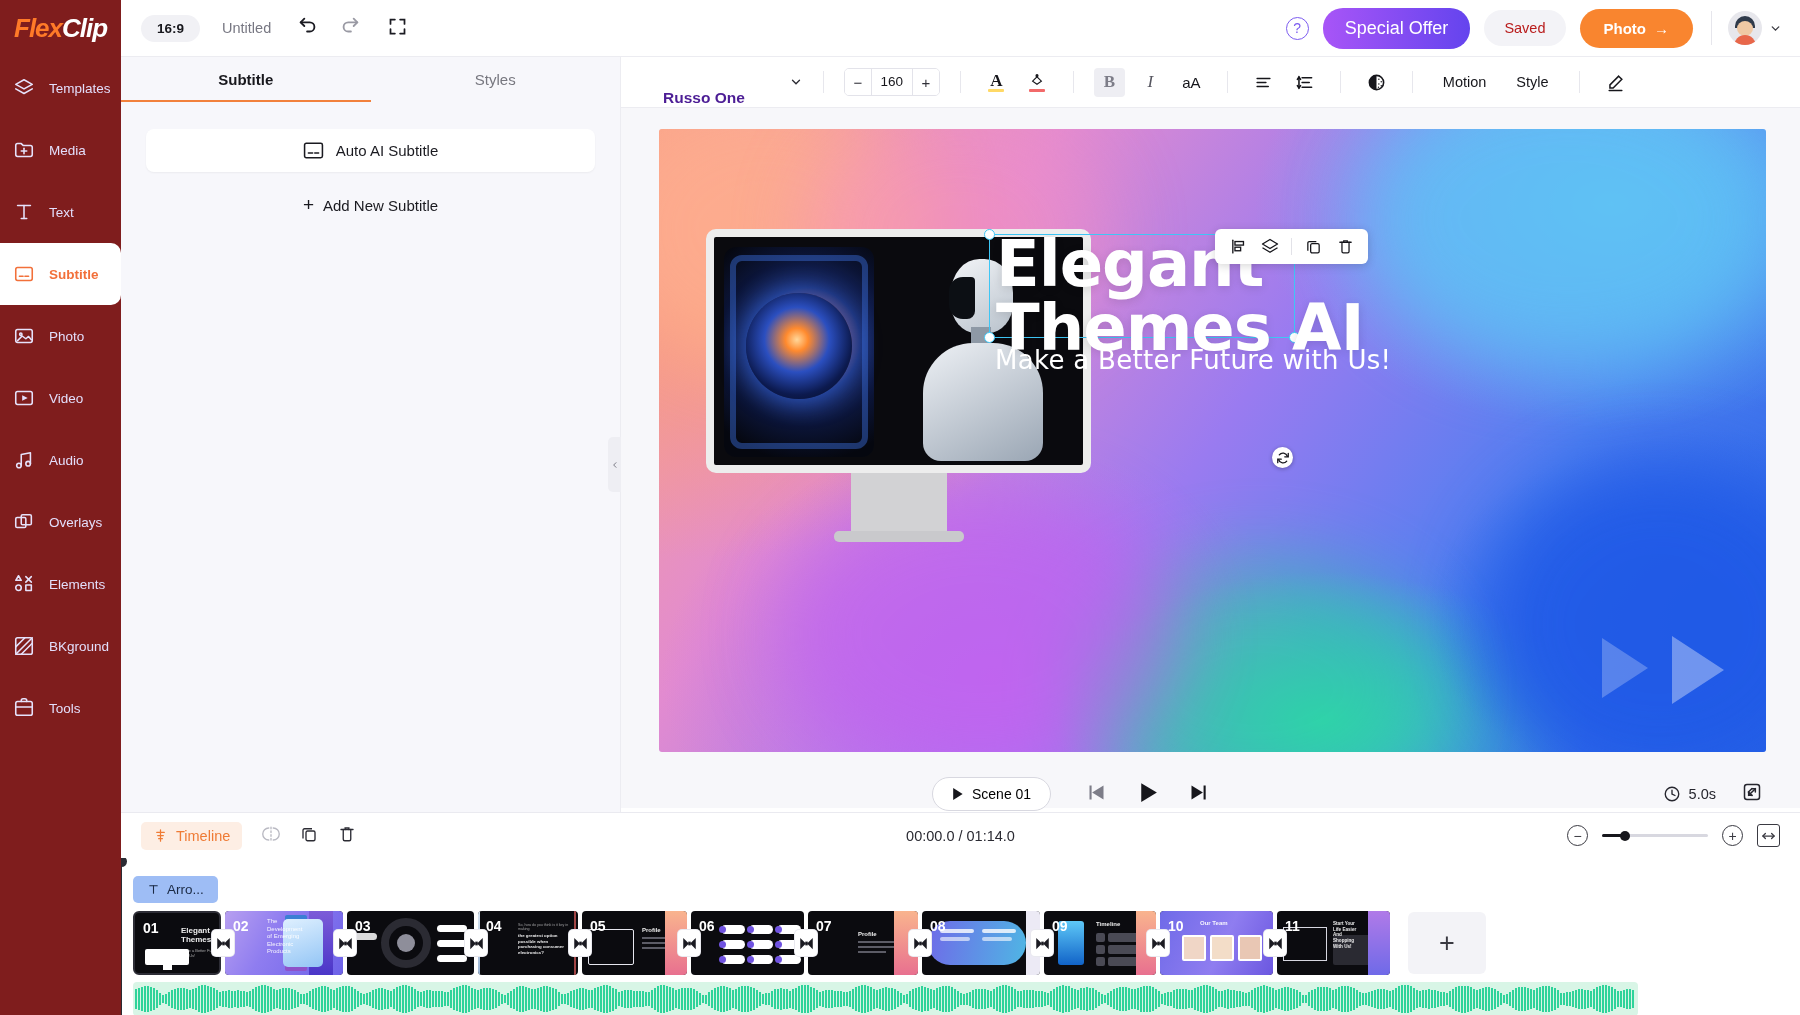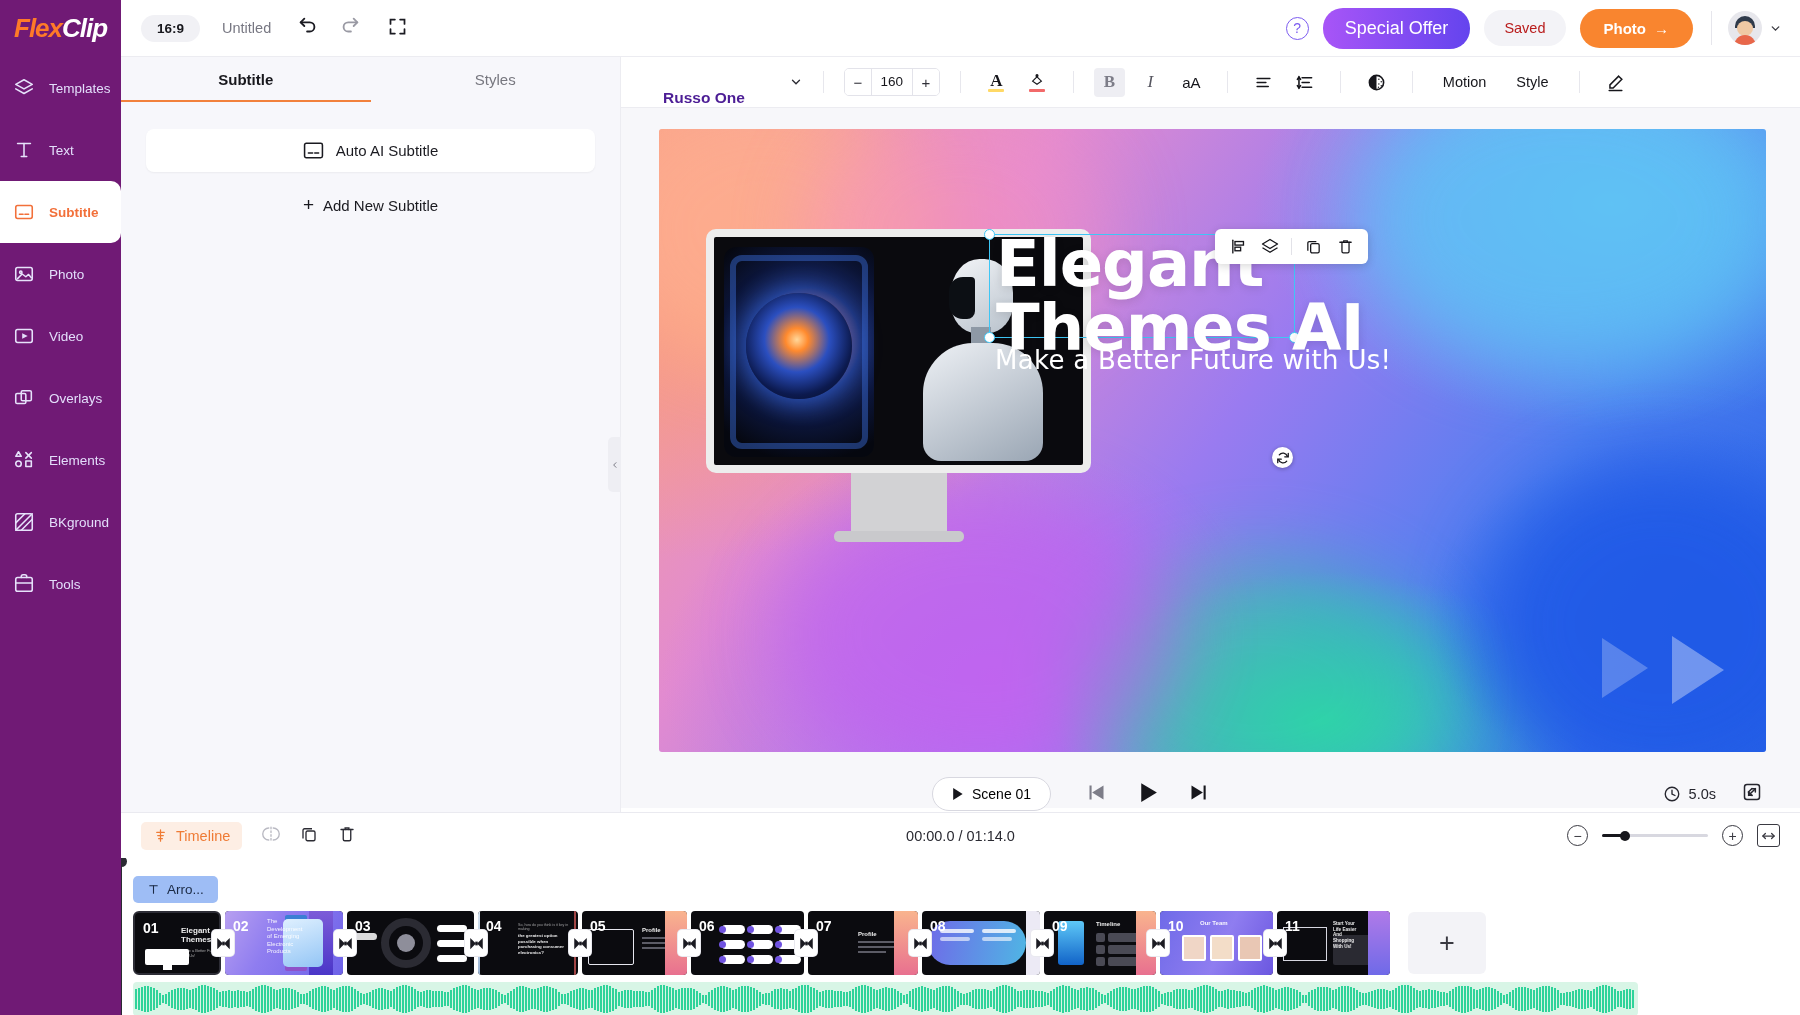--- a/index.html
+++ b/index.html
@@ -6,21 +6,21 @@
   html, body {
     width: 1800px; height: 1015px;
     font-family: "Liberation Sans", sans-serif;
     background: #fff; overflow: hidden;
   }
   body { position: relative; }
 
   
   #sidebar {
     position: absolute; left: 0; top: 0; width: 121px; height: 1015px;
-    background: #701a75; display: flex; flex-direction: column; align-items: center;
+    background: #7f1d1d; display: flex; flex-direction: column; align-items: center;
     z-index: 30;
   }
   #logo { width: 121px; height: 57px; display: flex; align-items: center; padding-left: 14px; }
   #logo .lf { color: #ff7a28; font-size: 26px; font-weight: bold; font-style: italic; letter-spacing: -1px; }
   #logo .lc { color: #ffffff; font-size: 26px; font-weight: bold; font-style: italic; letter-spacing: -1px; }
   .nav-item {
     width: 121px; height: 62px; display: flex; align-items: center; gap: 13px;
     padding-left: 12px; color: #e3defb; font-size: 13.5px; cursor: pointer; position: relative;
   }
   .nav-item .ico { width: 24px; height: 24px; display:flex; align-items:center; justify-content:center; }
@@ -233,20 +233,30 @@
           <svg width="22" height="22" viewBox="0 0 24 24" fill="none" stroke-width="1.7" stroke-linecap="round" stroke-linejoin="round">
             <polygon points="12 3 21 8 12 13 3 8"></polygon>
             <polyline points="3 13 12 18 21 13"></polyline>
           </svg>
         </span>
         <span>Templates</span>
       </div>
       <div class="nav-item">
         <span class="ico">
           <svg width="22" height="22" viewBox="0 0 24 24" fill="none" stroke-width="1.7" stroke-linecap="round" stroke-linejoin="round">
+            <path d="M3 7a2 2 0 0 1 2-2h4l2 2h8a2 2 0 0 1 2 2v8a2 2 0 0 1-2 2H5a2 2 0 0 1-2-2z"></path>
+            <line x1="12" y1="10" x2="12" y2="16"></line>
+            <line x1="9" y1="13" x2="15" y2="13"></line>
+          </svg>
+        </span>
+        <span>Media</span>
+      </div>
+      <div class="nav-item">
+        <span class="ico">
+          <svg width="22" height="22" viewBox="0 0 24 24" fill="none" stroke-width="1.7" stroke-linecap="round" stroke-linejoin="round">
             <line x1="5" y1="5" x2="19" y2="5"></line>
             <line x1="12" y1="5" x2="12" y2="19"></line>
             <line x1="9" y1="19" x2="15" y2="19"></line>
           </svg>
         </span>
         <span>Text</span>
       </div>
       <div class="nav-item active">
         <span class="ico">
           <svg width="22" height="22" viewBox="0 0 24 24" fill="none" stroke-width="1.7" stroke-linecap="round" stroke-linejoin="round">
@@ -268,20 +278,30 @@
         <span>Photo</span>
       </div>
       <div class="nav-item">
         <span class="ico">
           <svg width="22" height="22" viewBox="0 0 24 24" fill="none" stroke-width="1.7" stroke-linecap="round" stroke-linejoin="round">
             <rect x="3" y="5" width="18" height="14" rx="2"></rect>
             <polygon points="10 9 16 12 10 15" fill="currentColor" stroke="none"></polygon>
           </svg>
         </span>
         <span>Video</span>
+      </div>
+      <div class="nav-item">
+        <span class="ico">
+          <svg width="22" height="22" viewBox="0 0 24 24" fill="none" stroke-width="1.7" stroke-linecap="round" stroke-linejoin="round">
+            <path d="M9 18V6l10-2v12"></path>
+            <circle cx="6.5" cy="18" r="2.5"></circle>
+            <circle cx="16.5" cy="16" r="2.5"></circle>
+          </svg>
+        </span>
+        <span>Audio</span>
       </div>
       <div class="nav-item">
         <span class="ico">
           <svg width="22" height="22" viewBox="0 0 24 24" fill="none" stroke-width="1.7" stroke-linecap="round" stroke-linejoin="round">
             <rect x="3" y="7" width="11" height="11" rx="1.5"></rect>
             <rect x="9" y="4" width="11" height="11" rx="1.5"></rect>
           </svg>
         </span>
         <span>Overlays</span>
       </div>

